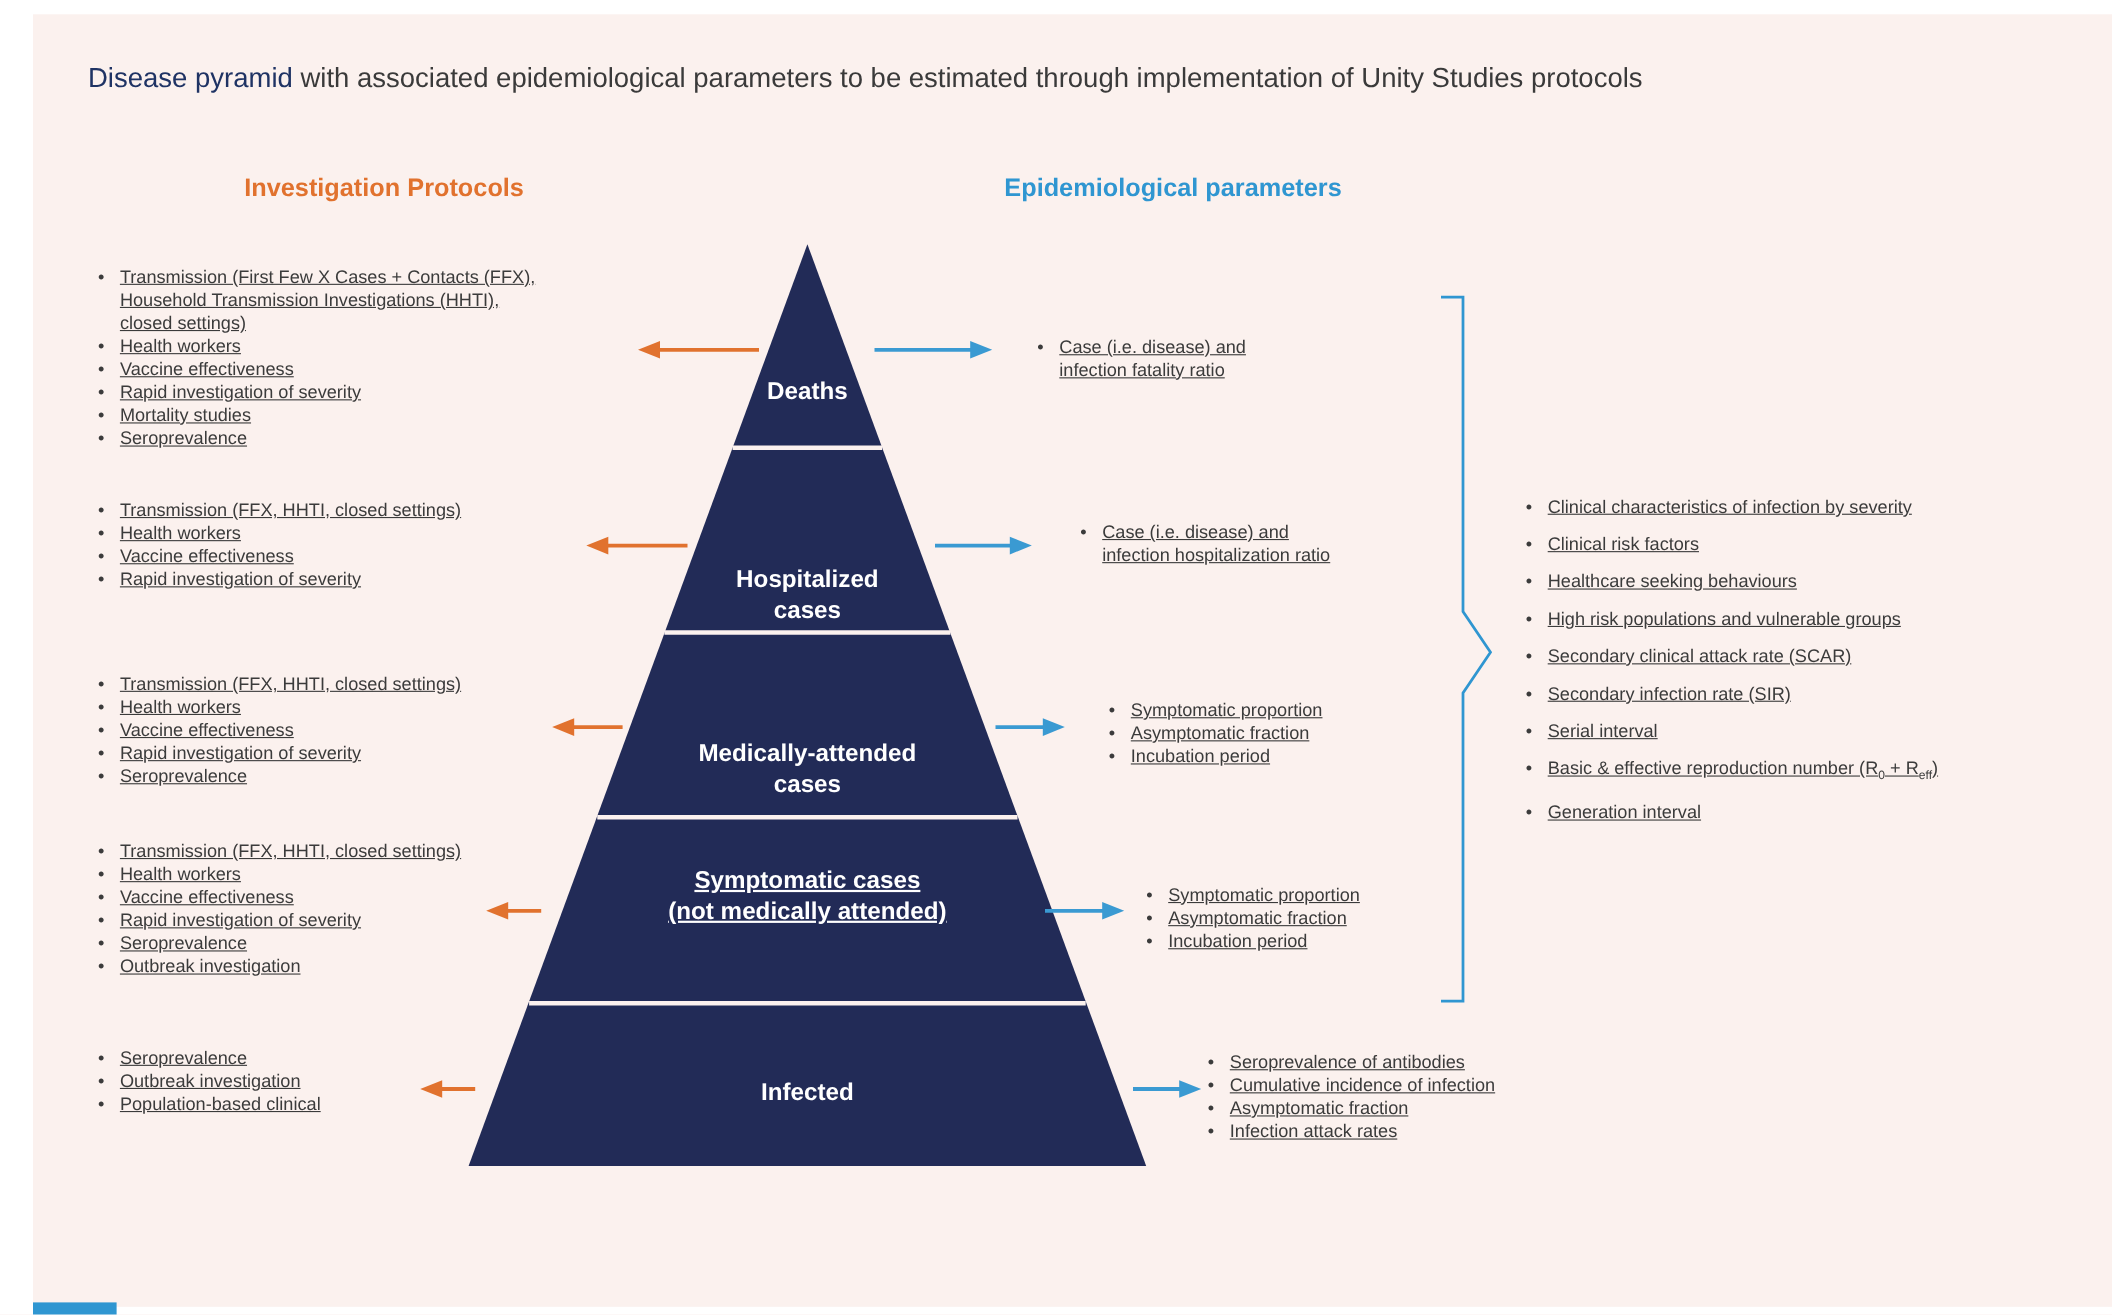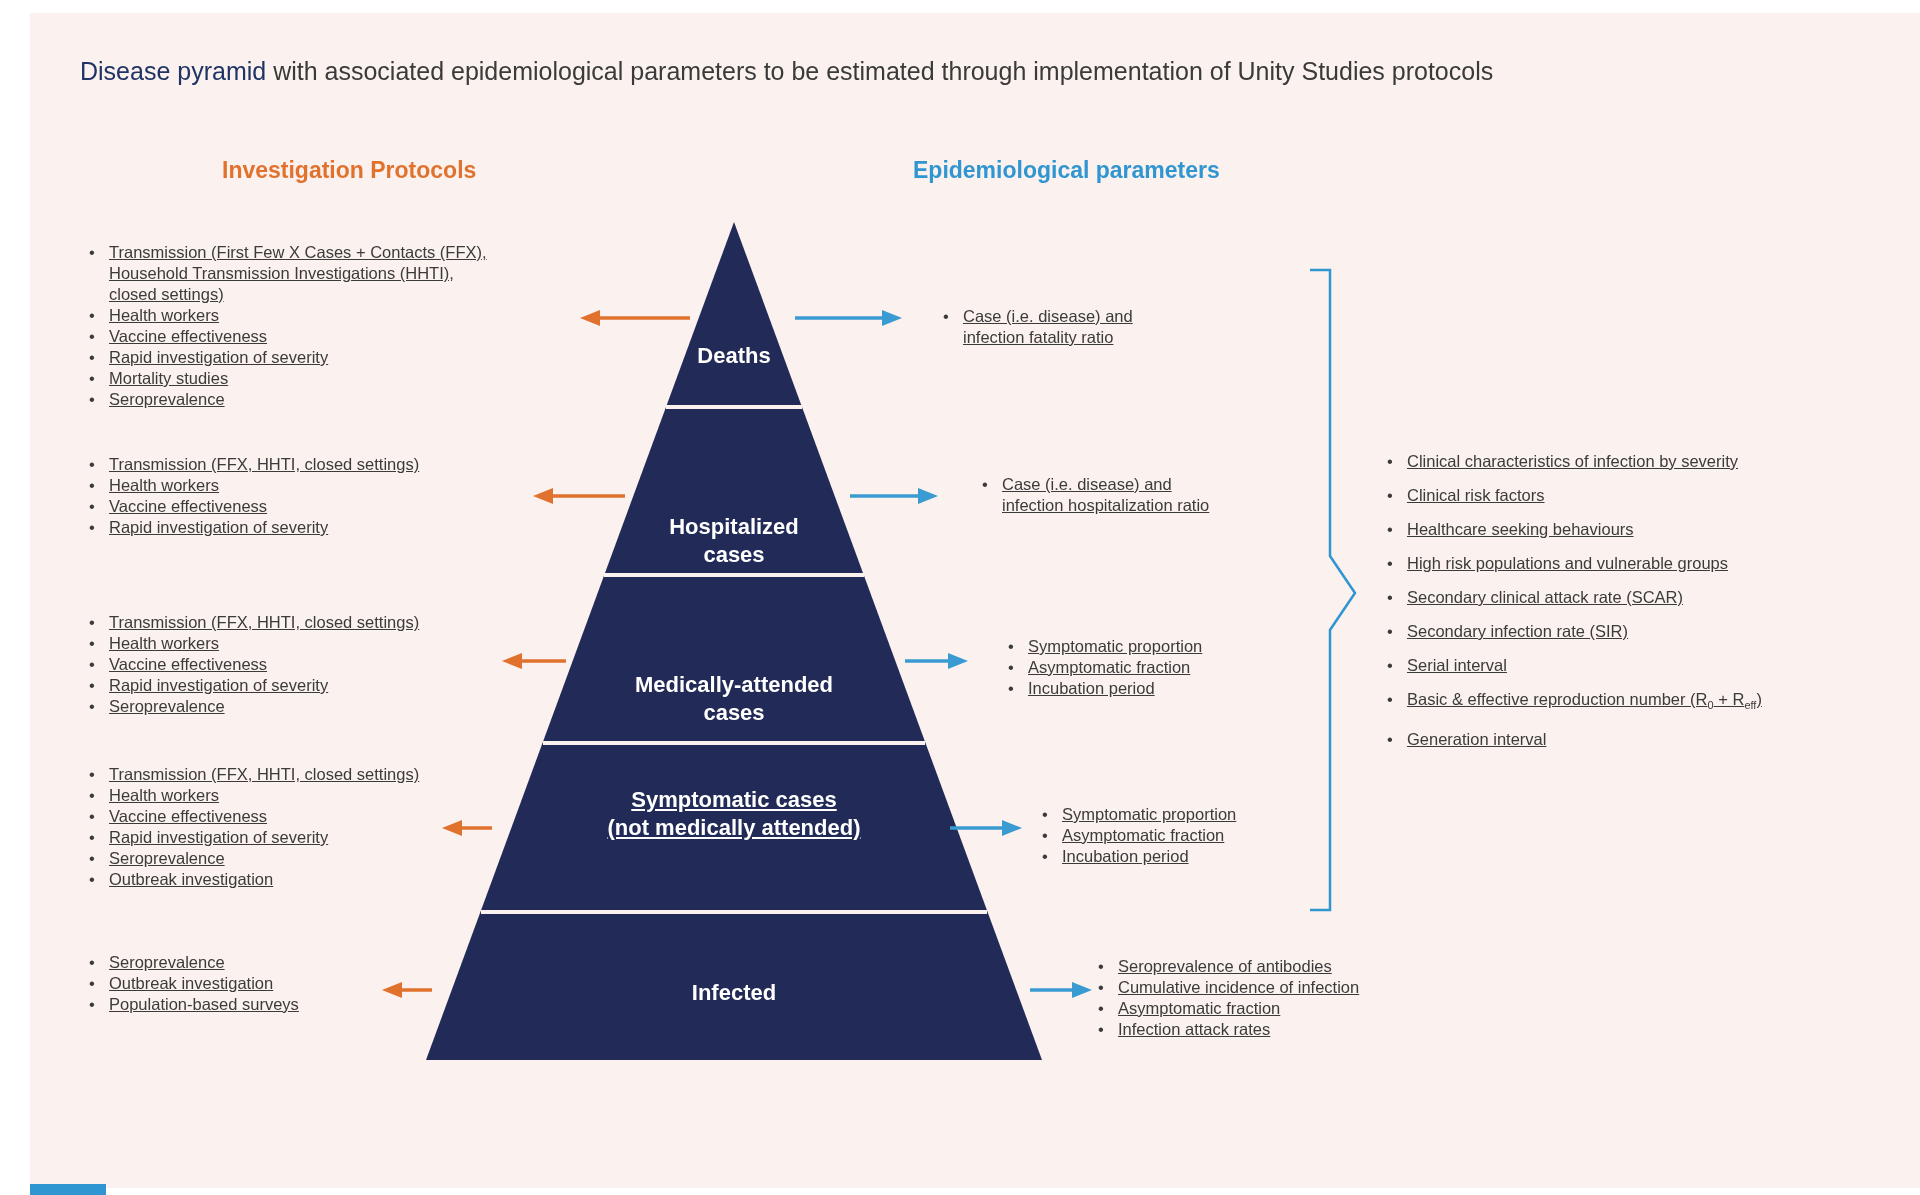--- a/index.html
+++ b/index.html
@@ -146,21 +146,21 @@
   <li>Transmission (FFX, HHTI, closed settings)</li>
   <li>Health workers</li>
   <li>Vaccine effectiveness</li>
   <li>Rapid investigation of severity</li>
   <li>Seroprevalence</li>
   <li>Outbreak investigation</li>
 </ul>
 <ul class="bullet-list" id="llist-4">
   <li>Seroprevalence</li>
   <li>Outbreak investigation</li>
-  <li>Population-based surveys</li>
+  <li>Population-based clinical</li>
 </ul>
 
 <ul class="bullet-list" id="rlist-0">
   <li>Case (i.e. disease) and
 infection fatality ratio</li>
 </ul>
 <ul class="bullet-list" id="rlist-1">
   <li>Case (i.e. disease) and
 infection hospitalization ratio</li>
 </ul>

